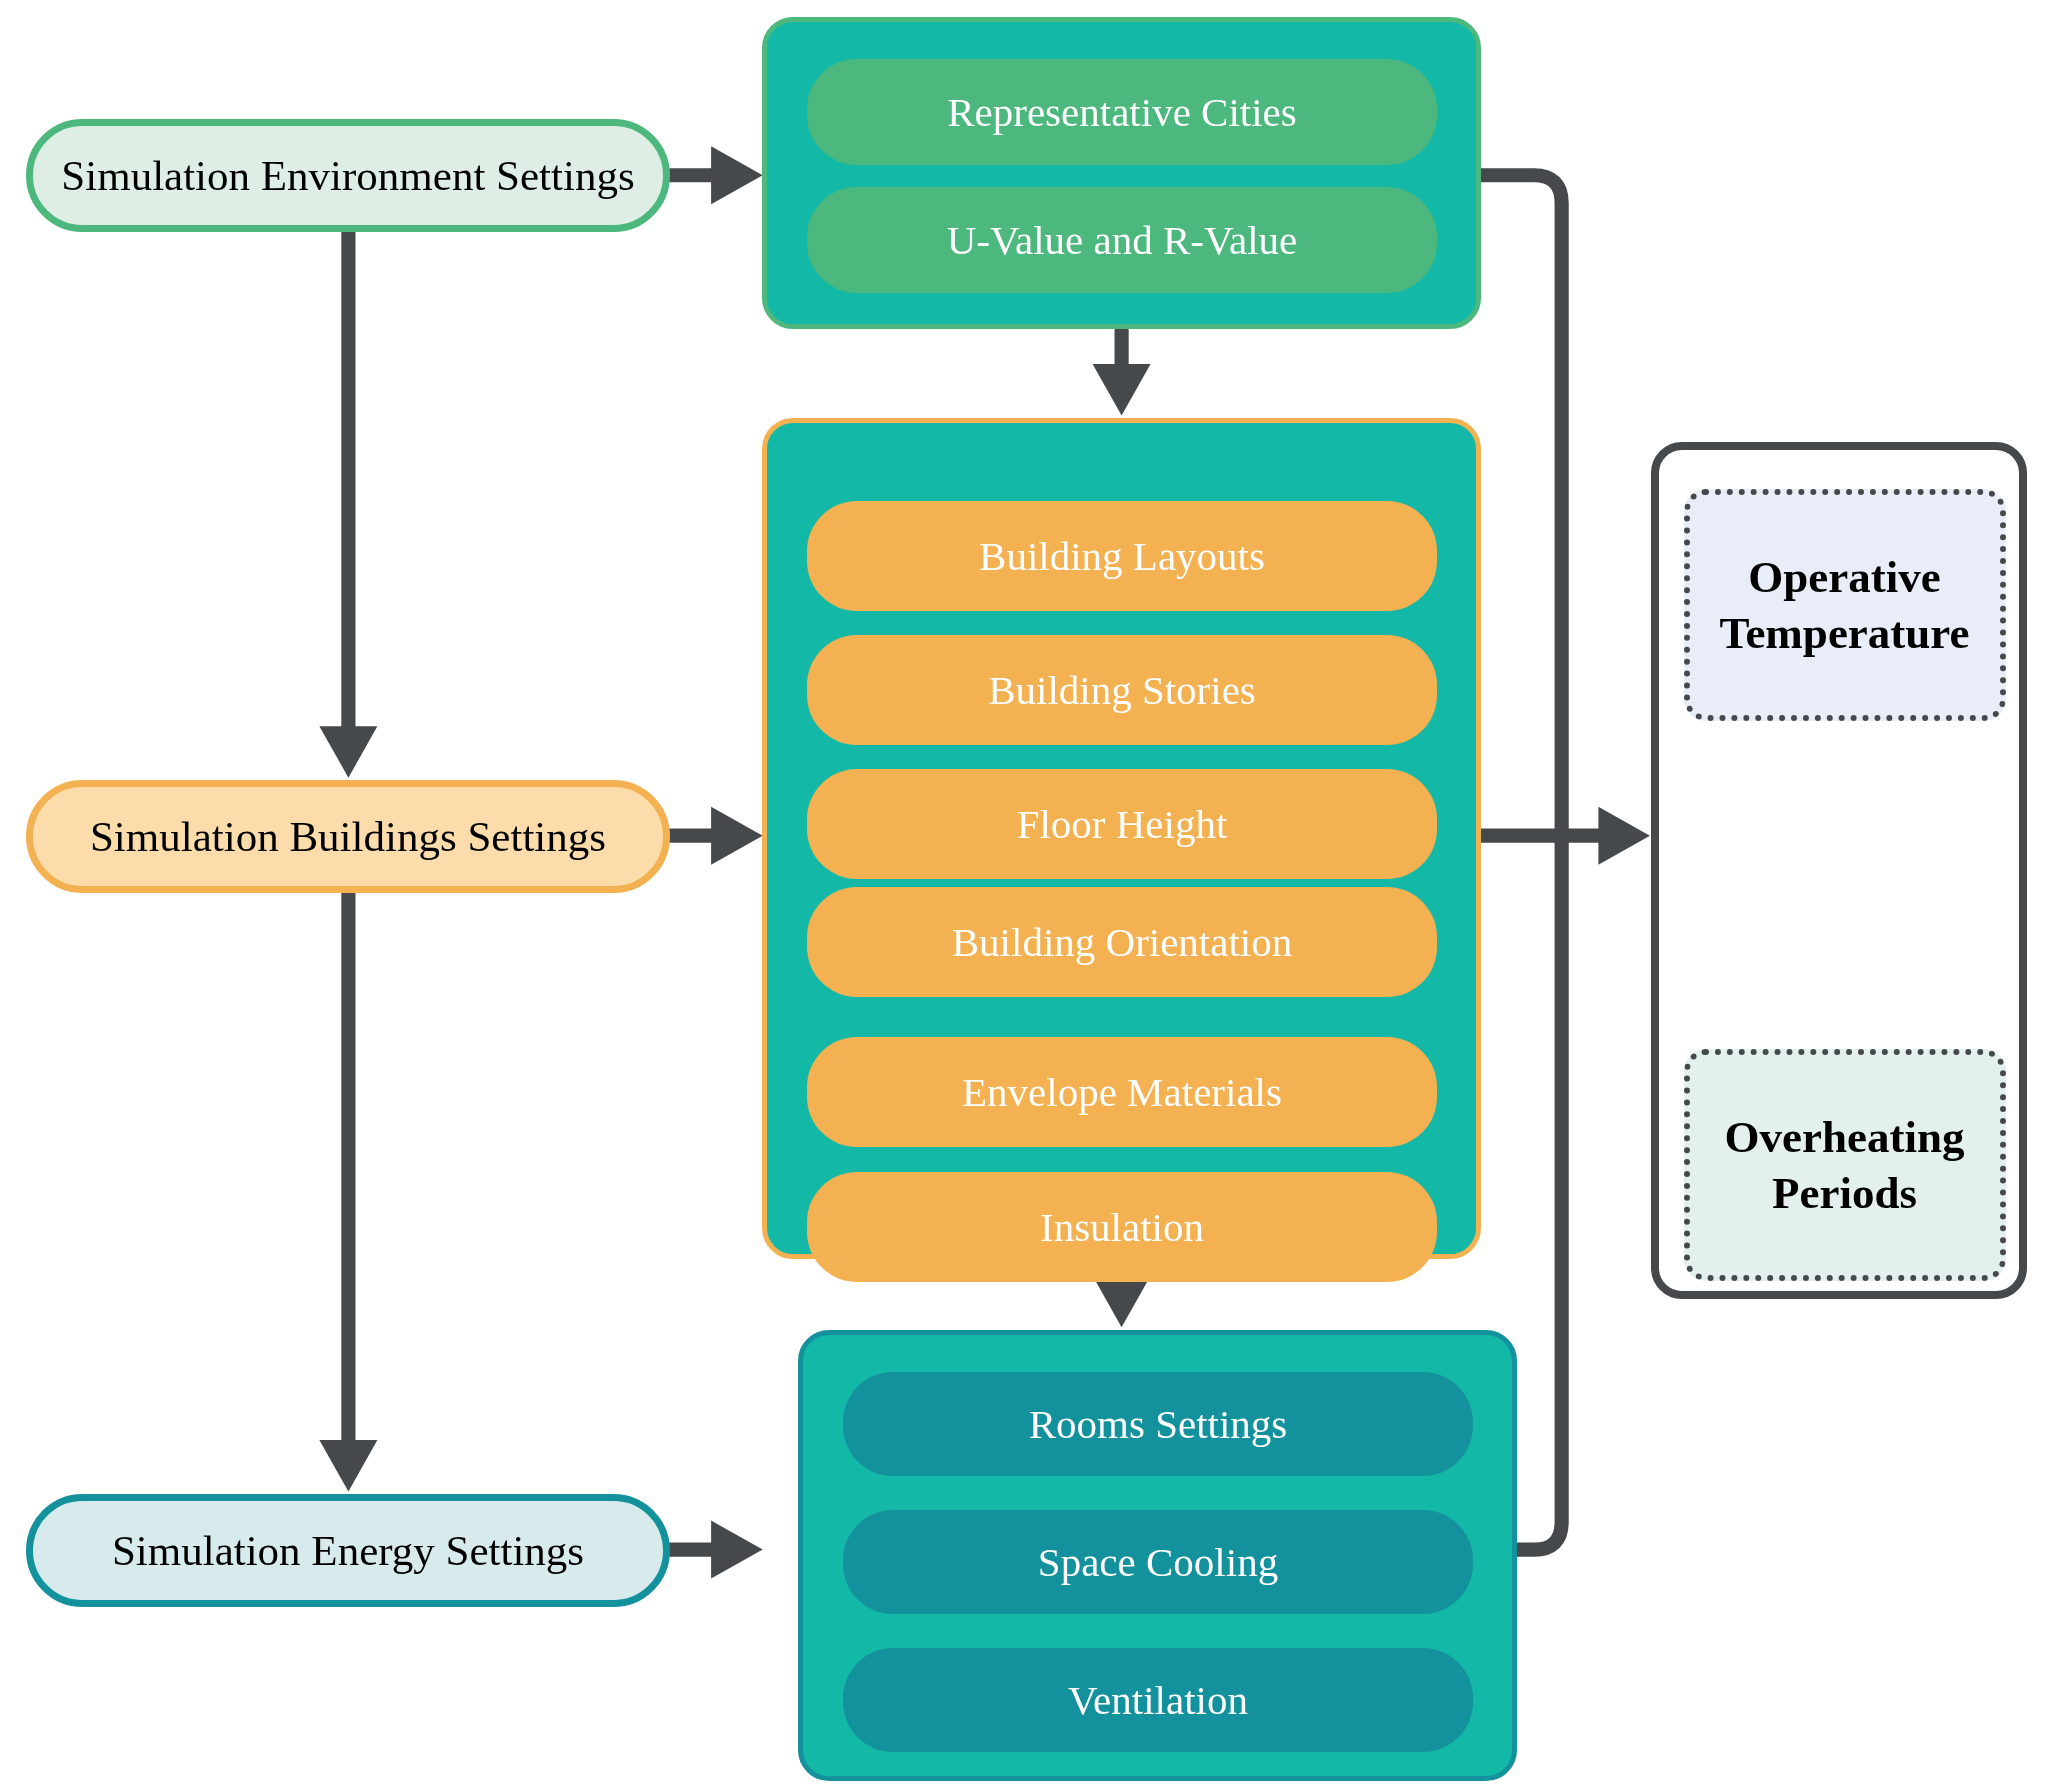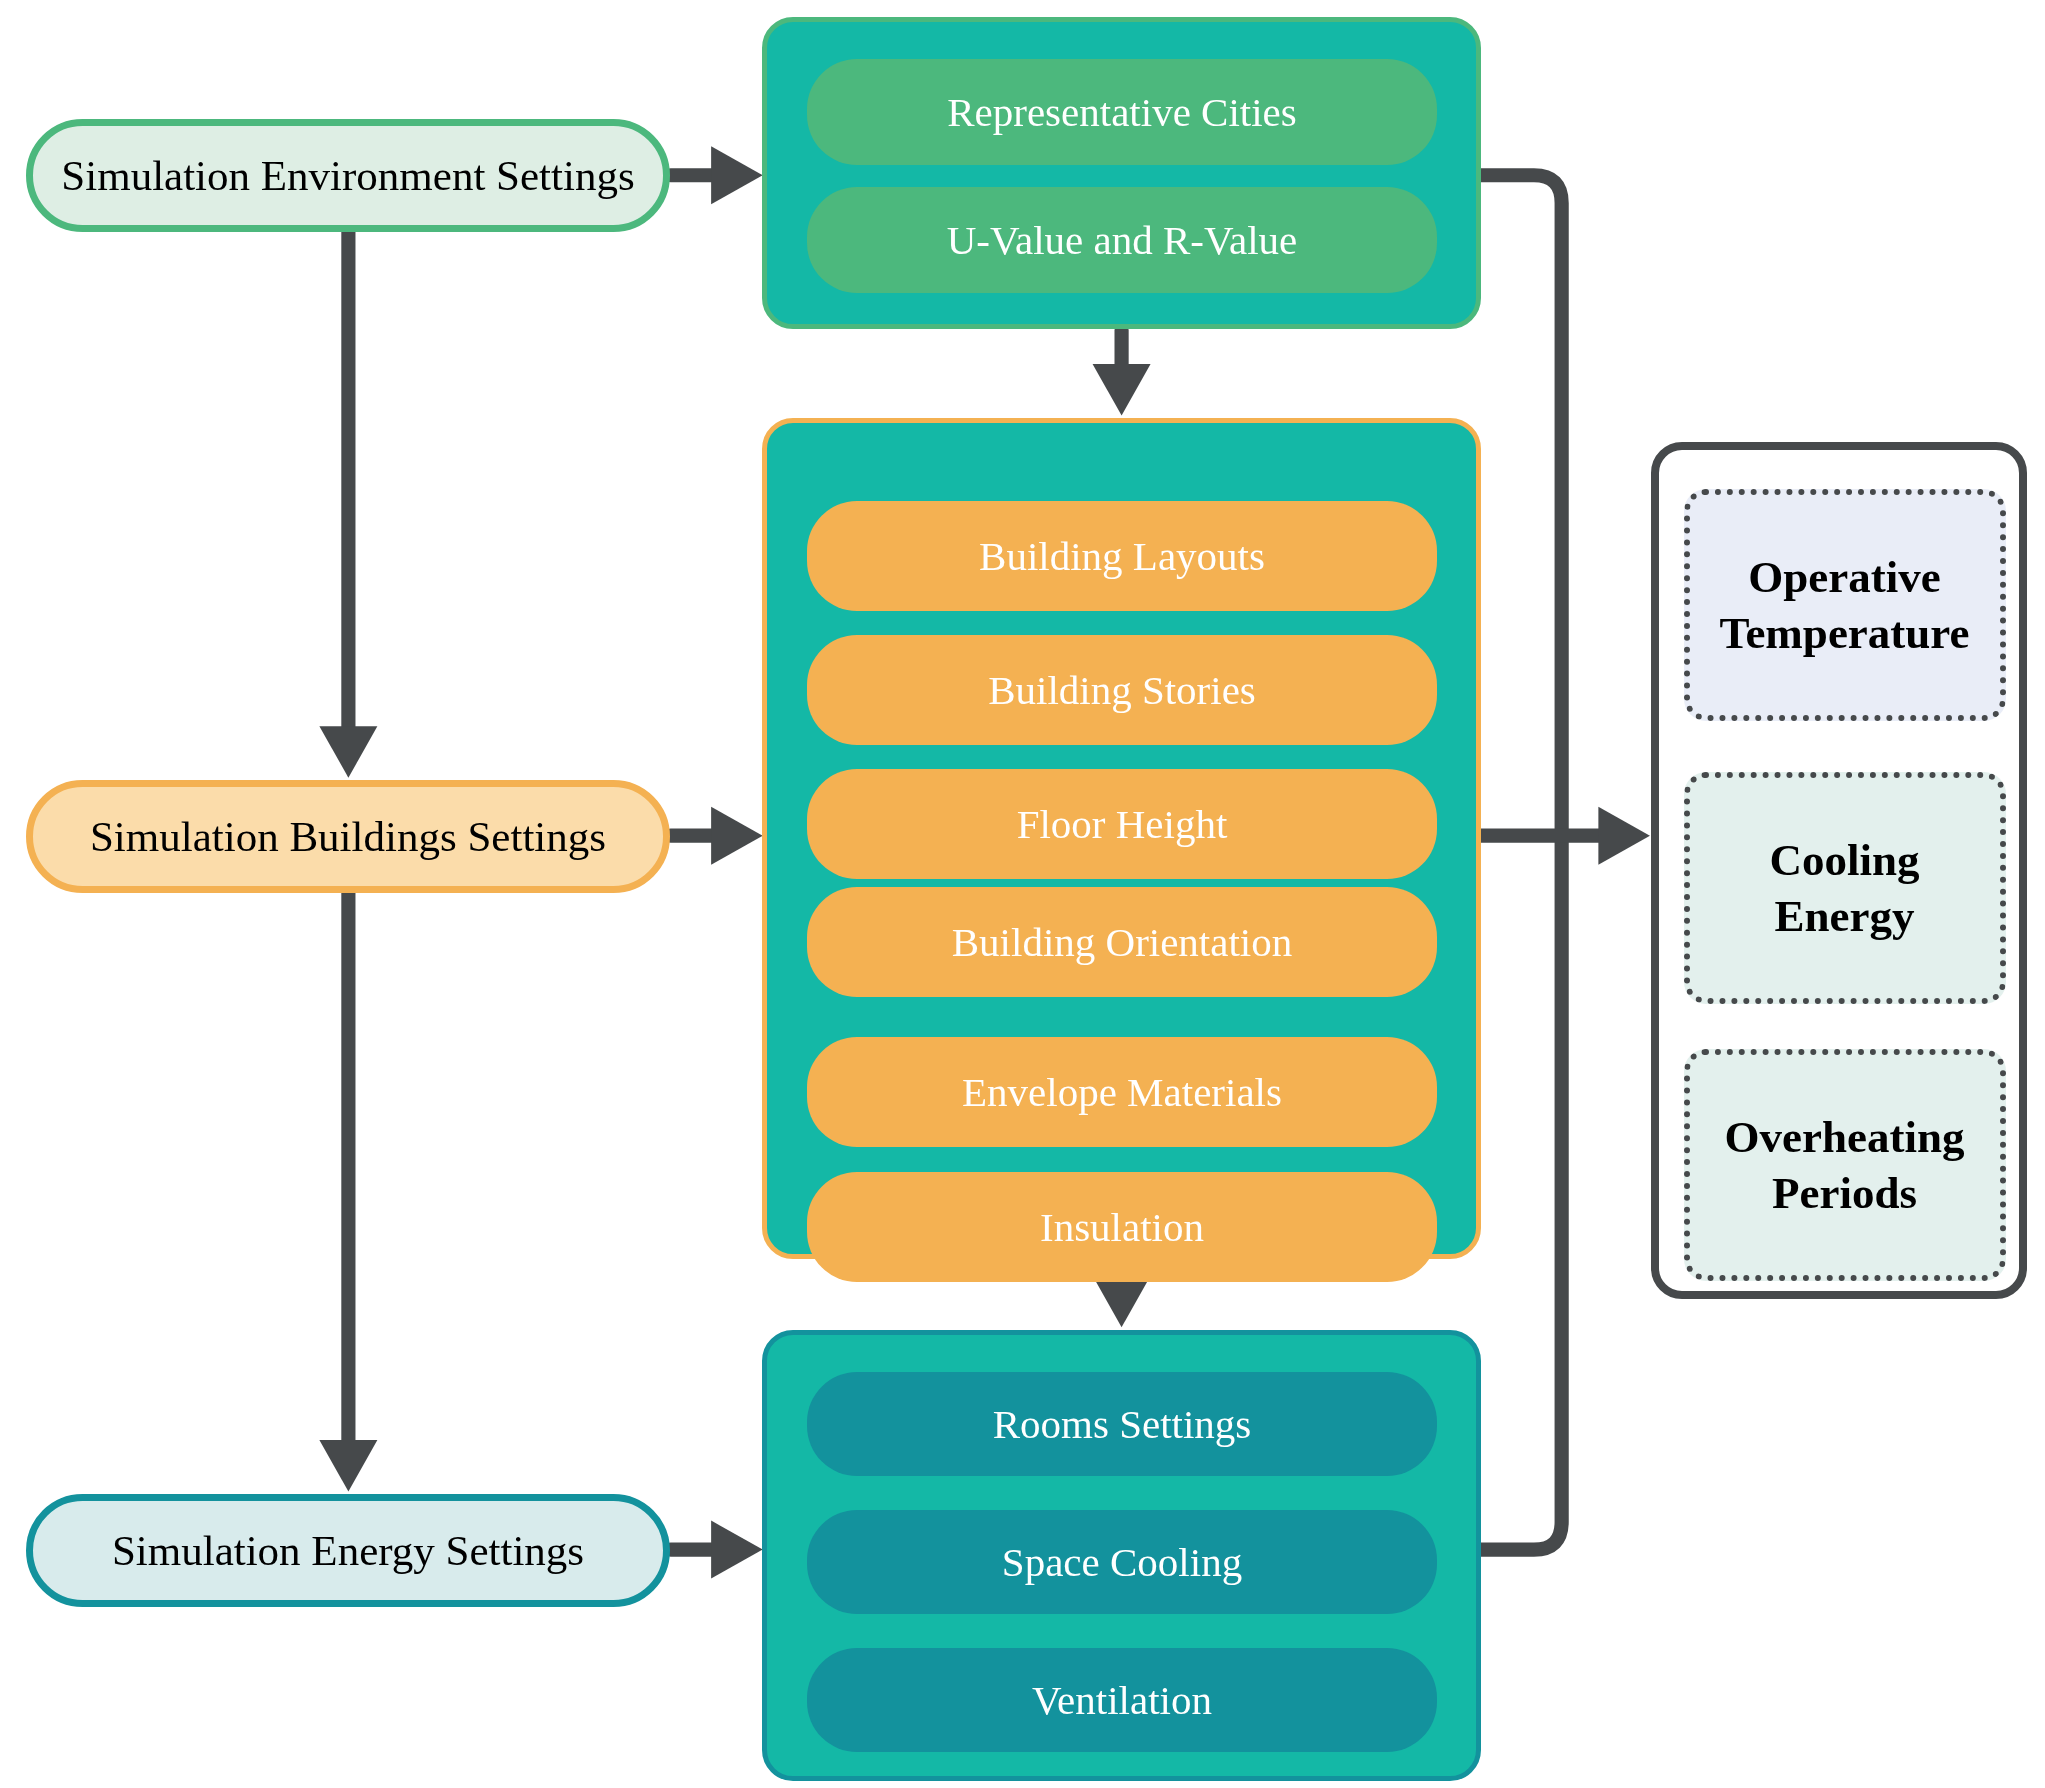--- a/index.html
+++ b/index.html
@@ -25,21 +25,21 @@
   .lpill-teal  {background:var(--teal-light);  border:7.7px solid var(--teal);}
   .lpill span{font-size:43px;color:#000000;white-space:nowrap;}
 
   
   .group{
     position:absolute;left:762px;width:719px;
     box-sizing:border-box;background:#14b8a6;border-radius:31px;
   }
   .group-green {border:5.8px solid var(--green);}
   .group-orange{border:5.8px solid var(--orange);}
-  .group-teal  {border:5.8px solid var(--teal);}
+  .group-teal  {border:5.8px solid var(--teal);margin-left:36px;}
 
   
   .mpill{
     position:absolute;left:40px;width:630px;
     border-radius:50px;
     display:flex;align-items:center;justify-content:center;
   }
   .mpill span{font-size:41px;color:#ffffff;white-space:nowrap;}
   .mpill-green {background:var(--green);}
   .mpill-orange{background:var(--orange);margin-top:44px;}
@@ -140,22 +140,19 @@
     </div>
     <div class="mpill mpill-teal" style="top:313px;height:104px">
       <span>Ventilation</span>
     </div>
   </div>
 
   <div class="outpanel">
     <div class="obox obox-lavender" style="top:39px">
       <span>Operative Temperature</span>
     </div>
-    <div class="obox obox-mint" style="top:322px">
-      <span>Cooling Energy</span>
-    </div>
     <div class="obox obox-mint" style="top:599px">
       <span>Overheating Periods</span>
     </div>
   </div>
 
 </div>
 
 
 </body></html>

